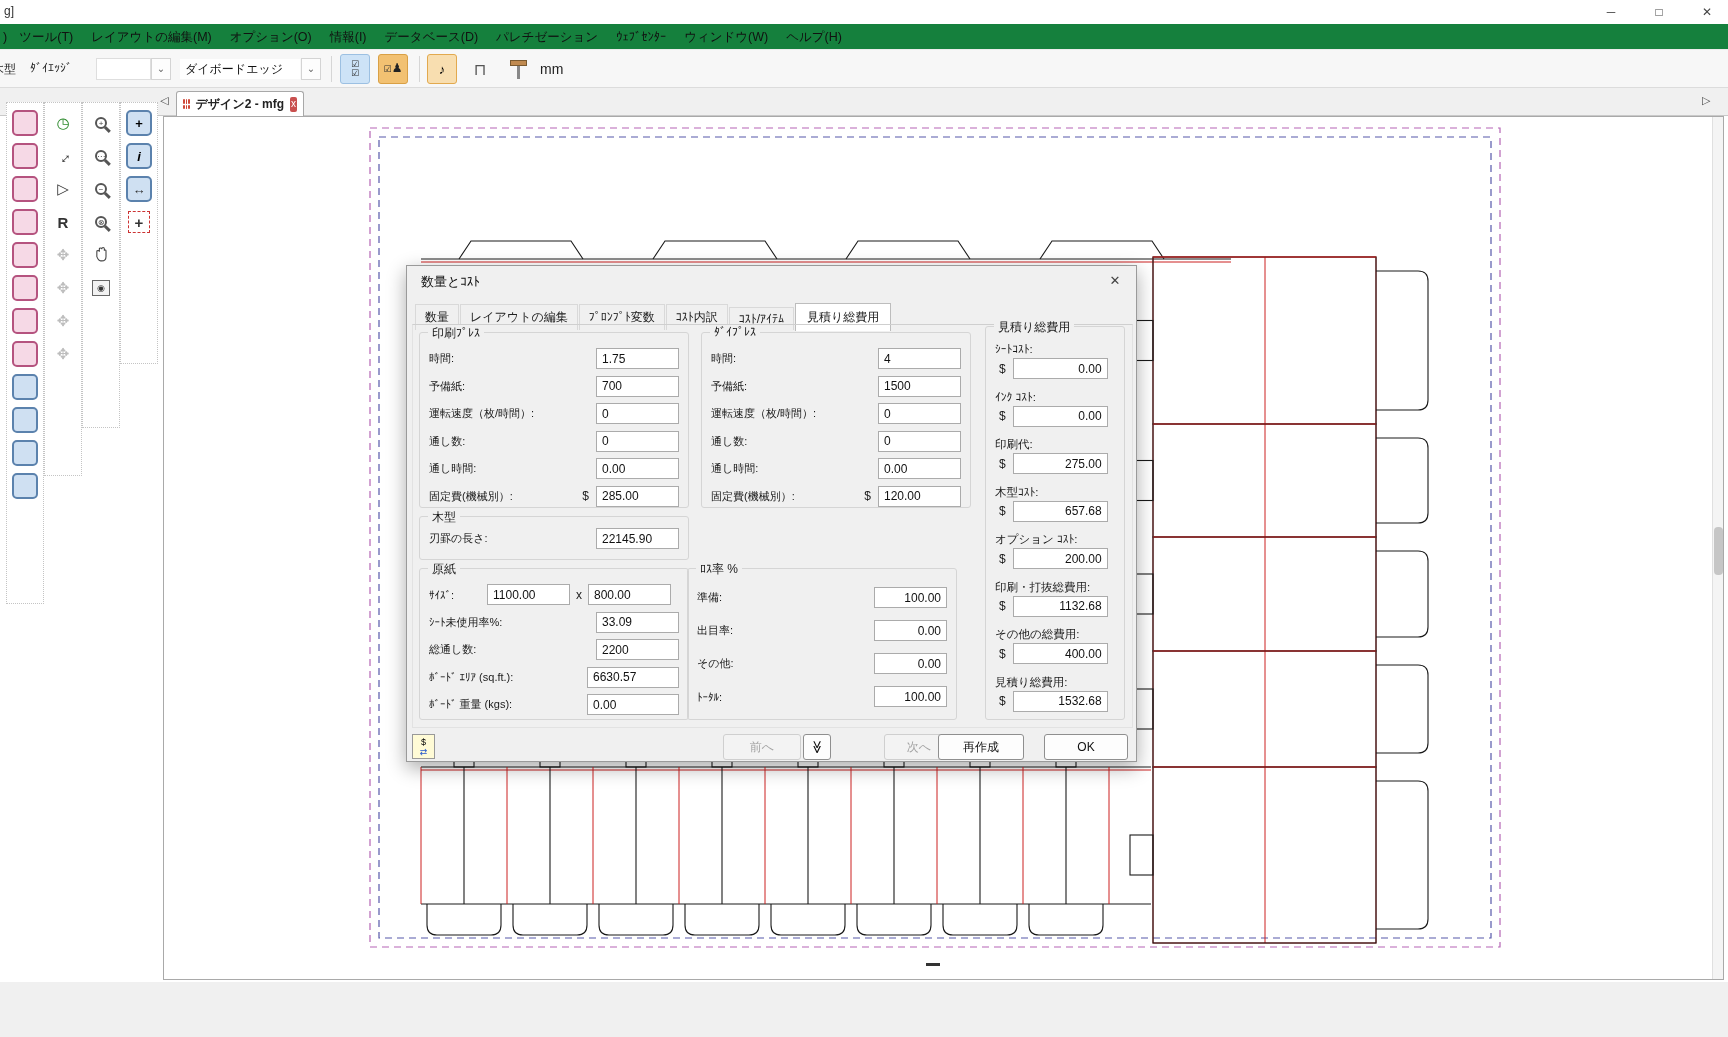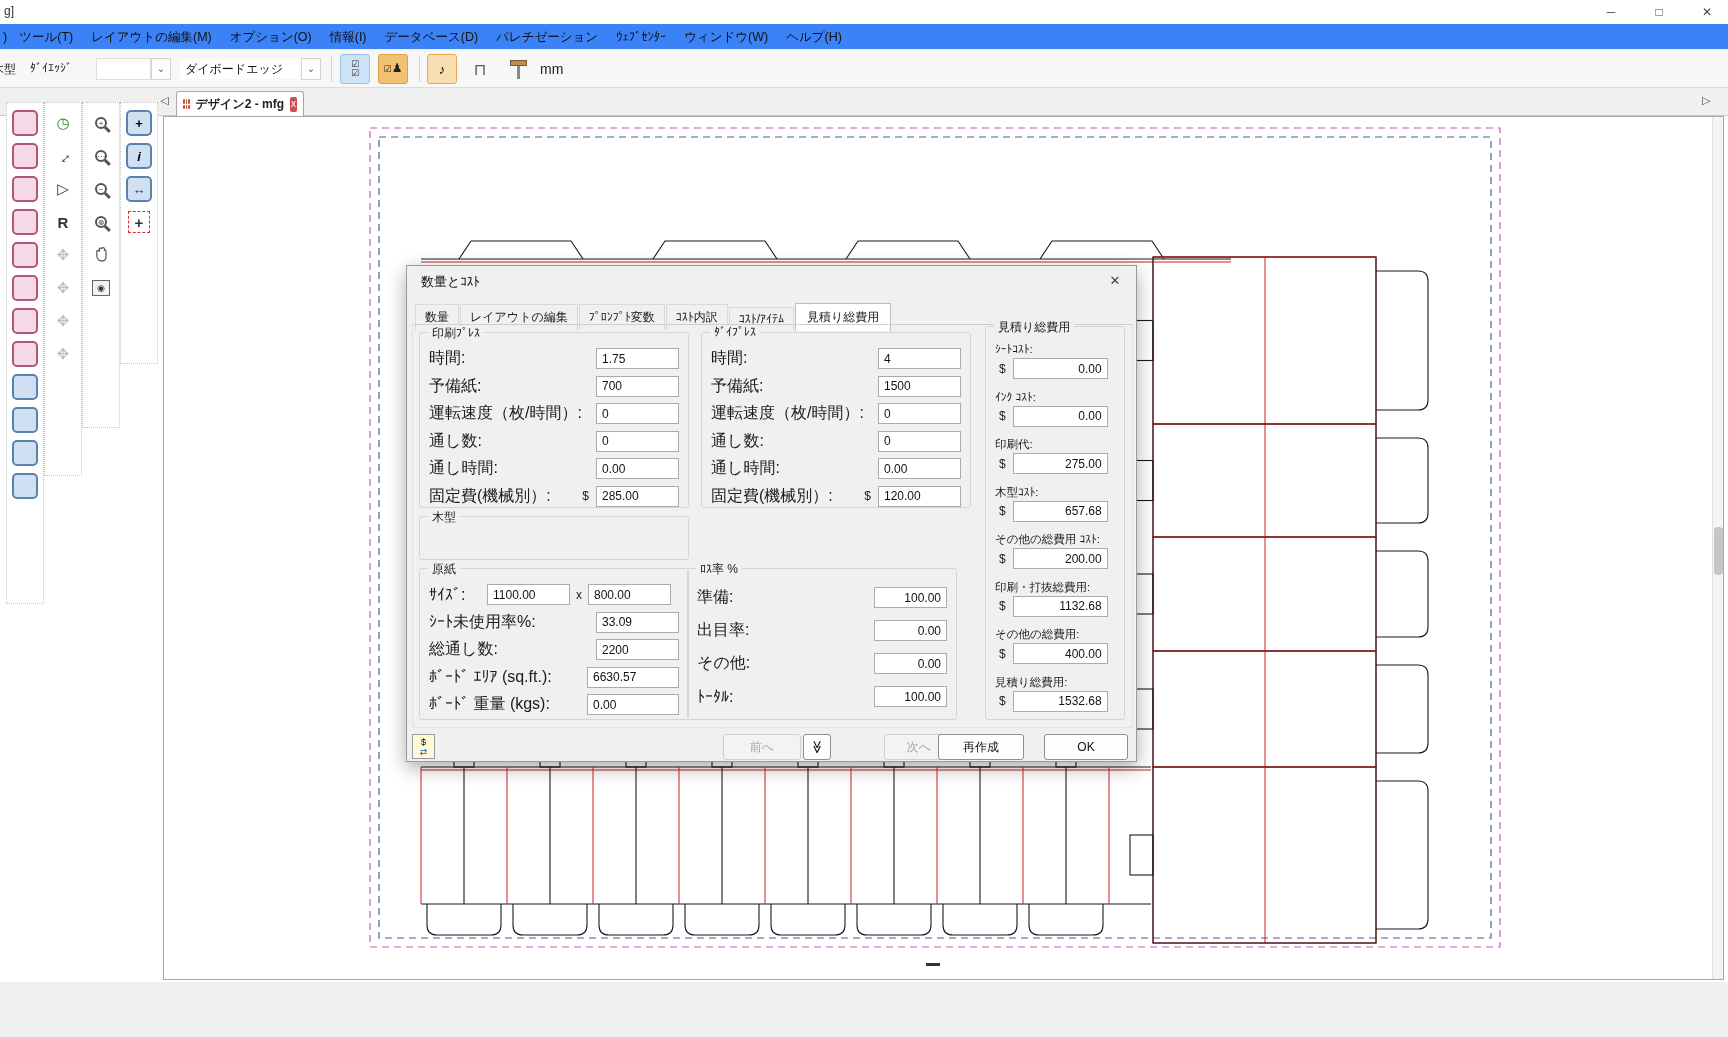--- a/index.html
+++ b/index.html
@@ -5,21 +5,21 @@
   * { margin:0; padding:0; box-sizing:border-box; }
   html,body { width:1728px; height:1037px; overflow:hidden; background:#f0f0f0;
     font-family:"Liberation Sans","DejaVu Sans",sans-serif; }
   #root { position:relative; width:1728px; height:1037px; background:#f0f0f0; }
   .abs { position:absolute; }
 
   
   #titlebar { left:0; top:0; width:1728px; height:24px; background:#ffffff; }
   #titlebar .title-frag { left:4px; top:4px; font-size:12px; color:#333; }
   .winbtn { top:0; width:34px; height:24px; text-align:center; line-height:24px; font-size:12px; color:#444; cursor:default; }
-  #menubar { left:0; top:24px; width:1728px; height:26px; background:#3b82f6; border-bottom:1px solid #ececec; }
+  #menubar { left:0; top:24px; width:1728px; height:26px; background:#15803d; border-bottom:1px solid #ececec; }
   .menu-item { display:inline-block; padding:5px 9px; font-size:12.5px; color:#111; }
   #mdi-ctrls { right:4px; top:27px; height:19px; border:1px solid #d0d0d0; background:#fafafa; display:flex; }
   #mdi-ctrls span { width:16px; text-align:center; font-size:10px; line-height:17px; color:#555; }
 
   
   #toolbar { left:0; top:50px; width:1728px; height:38px; background:#f7f7f7; border-bottom:1px solid #dcdcdc; }
   .tb-label { font-size:12px; color:#222; top:11px; white-space:nowrap; }
   .combo-field { height:22px; background:#fff; border:1px solid #dedede; top:8px; }
   .combo-text { font-size:12px; color:#111; line-height:20px; padding-left:5px; white-space:nowrap; }
   .combo-btn { width:20px; height:22px; top:8px; border:1px solid #d4d4d4; background:#fdfdfd; color:#666; text-align:center; line-height:20px; font-size:10px; }
@@ -66,21 +66,21 @@
   #dlg-title { left:14px; top:7px; font-size:13px; color:#111; }
   #dlg-close { right:8px; top:4px; width:26px; height:22px; text-align:center; line-height:22px; font-size:13px; color:#444; }
   #dlg-tabs { left:8px; top:36px; display:flex; align-items:flex-end; }
   .dtab { padding:4px 9px; font-size:12px; color:#222; border:1px solid #d9d9d9; border-bottom:none; background:#f0f0f0; margin-right:1px; }
   .dtab.active { background:#ffffff; border-color:#bdbdbd; padding:5px 11px; position:relative; top:1px; }
   #dlg-page { left:5px; top:58px; width:721px; height:404px; border:1px solid #e2e2e2; border-top-color:#cfcfcf; }
   .grp { position:absolute; border:1px solid #d5d5d5; border-radius:3px; }
   .grp-title { position:absolute; top:-8px; left:8px; background:#f0f0f0; padding:0 4px; font-size:12px; color:#1a1a1a; white-space:nowrap; }
   .grp-body { position:absolute; inset:12px 9px 4px 9px; }
   .frow { display:flex; align-items:center; height:27.5px; }
-  .flabel { flex:1; font-size:16px; color:#1a1a1a; white-space:nowrap; }
+  .flabel { flex:1; font-size:11px; color:#1a1a1a; white-space:nowrap; }
   .fld { width:83px; height:21px; background:#fff; border:1px solid #ababab; font-size:12px; padding:0 5px; color:#111; font-family:inherit; }
   .fld.wide { width:92px; }
   .dollar { font-size:12px; color:#1a1a1a; margin-right:7px; }
   .loss-rows .frow { height:33px; }
   .loss-rows .fld { width:73px; text-align:right; }
   .money-item { height:47.5px; }
   .money-item .flabel { display:block; font-size:11.5px; height:17px; line-height:17px; }
   .money-line { display:flex; align-items:center; padding-left:4px; }
   .money-line .fld { width:95px; text-align:right; }
   .dlg-btn { position:absolute; height:26px; background:#fdfdfd; border:1px solid #8f8f8f; border-radius:3px; font-size:12px; color:#111; text-align:center; line-height:24px; }
@@ -402,20 +402,26 @@
           <div class="frow">
             <span class="flabel">固定費(機械別）:</span>
             <span class="dollar">$</span>
             <input class="fld" readonly="" value="120.00" style="">
           </div>
         </div>
     </div>
 
     <div class="grp" style="left:12px;top:250px;width:270px;height:44px;">
       <span class="grp-title">木型</span>
+      <div class="grp-body" style="inset:8px 9px 2px 9px;">
+          <div class="frow">
+            <span class="flabel">刃罫の長さ:</span>
+            <input class="fld" readonly="" value="22145.90" style="">
+          </div>
+        </div>
     </div>
 
     <div class="grp" style="left:12px;top:302px;width:270px;height:152px;">
       <span class="grp-title">原紙</span>
       <div class="grp-body">
         <div class="frow">
           <span class="flabel" style="flex:none;width:58px;">ｻｲｽﾞ:</span>
           <input class="fld" id="size-w" readonly="" value="1100.00" style="">
           <span class="dollar" style="margin:0 6px;">x</span>
           <input class="fld" id="size-h" readonly="" value="800.00" style="">
@@ -488,21 +494,21 @@
             </div>
           </div>
           <div class="money-item">
             <span class="flabel">木型ｺｽﾄ:</span>
             <div class="money-line">
               <span class="dollar">$</span>
               <input class="fld" readonly="" value="657.68" style="">
             </div>
           </div>
           <div class="money-item">
-            <span class="flabel">その他の総費用 ｺｽﾄ:</span>
+            <span class="flabel">オプション ｺｽﾄ:</span>
             <div class="money-line">
               <span class="dollar">$</span>
               <input class="fld" readonly="" value="200.00" style="">
             </div>
           </div>
           <div class="money-item">
             <span class="flabel">印刷・打抜総費用:</span>
             <div class="money-line">
               <span class="dollar">$</span>
               <input class="fld" readonly="" value="1132.68" style="">

